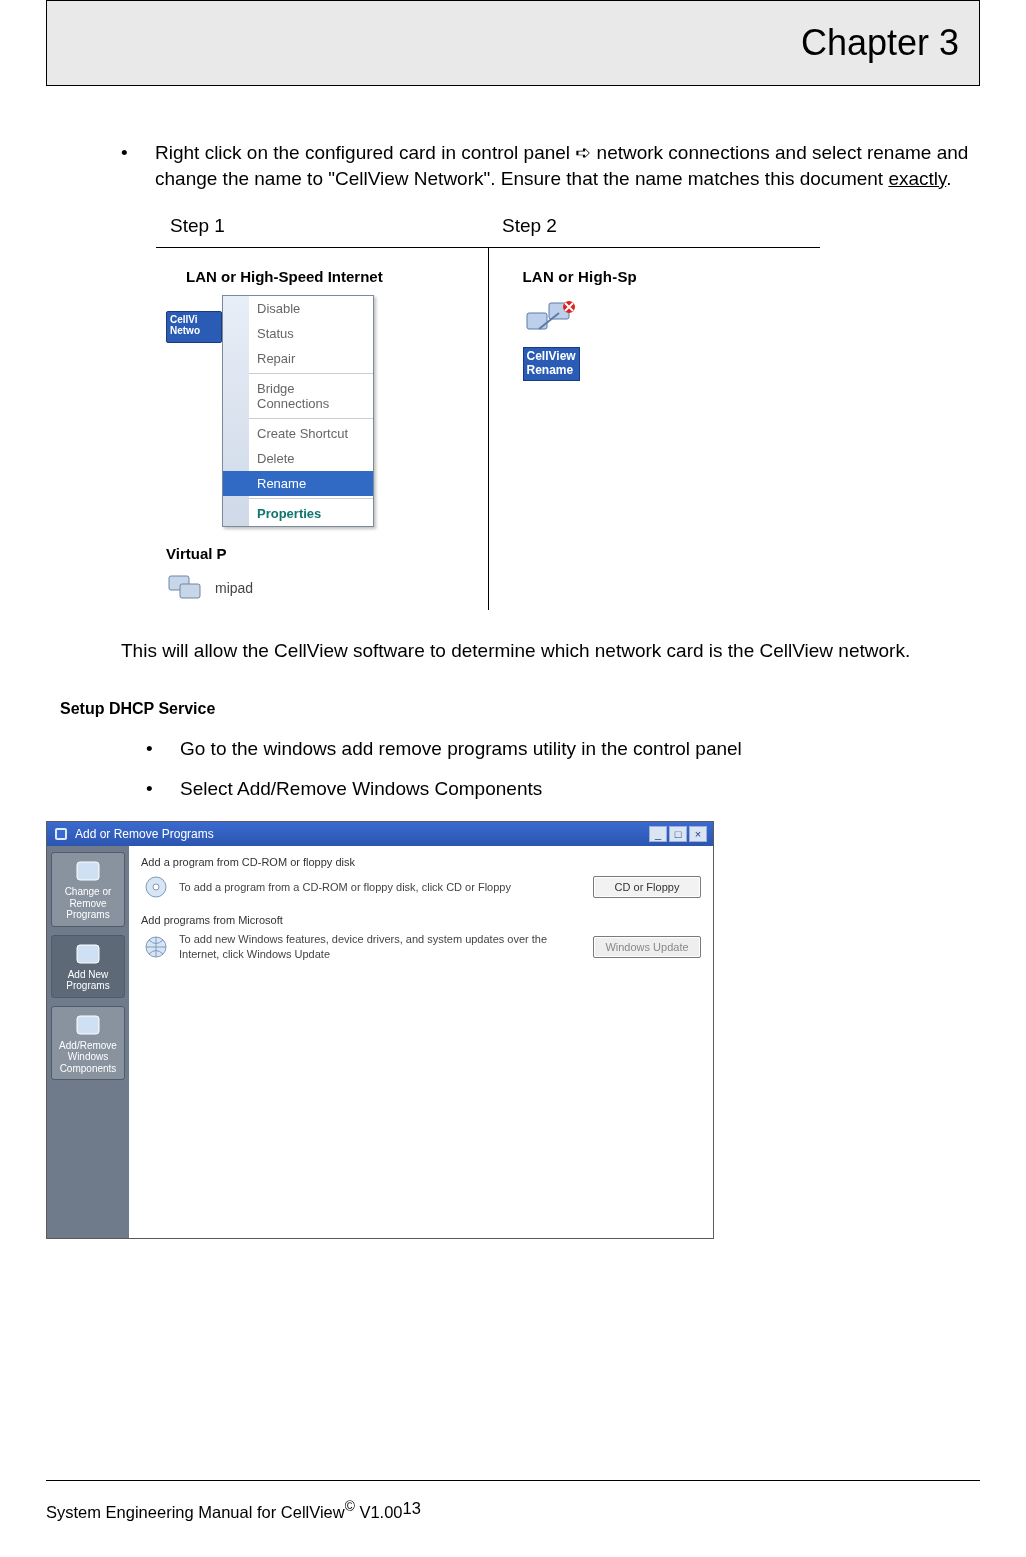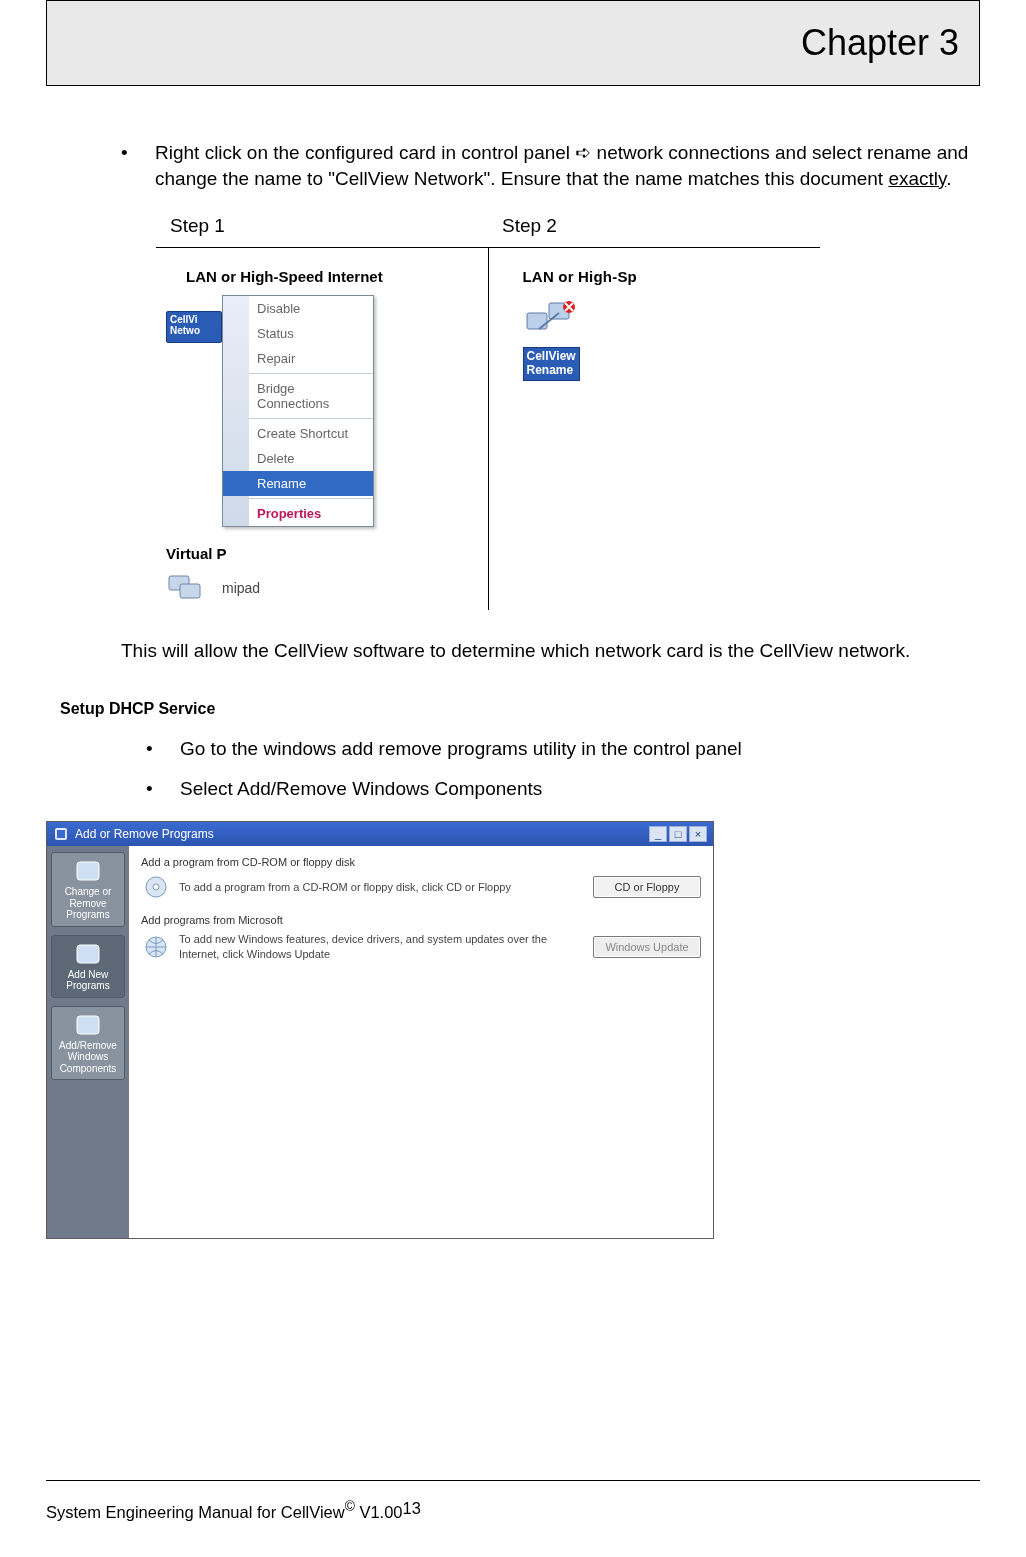--- a/index.html
+++ b/index.html
@@ -32,24 +32,24 @@
   .s1 .row1 { display: flex; align-items: flex-start; margin-left: 6px; }
   .s1 .conn-icon { width: 52px; height: 50px; margin-right: 4px; }
   .s1 .conn-icon .box { width: 56px; height: 32px; background: #2a5cb5; border: 1px solid #173b7d; color: #fff; font-size: 10px; font-weight: bold; line-height: 1.1; padding: 2px 3px; border-radius: 2px; margin-top: 16px; }
   .s1 .virtual { font-weight: bold; margin: 18px 0 8px 6px; font-size: 15px; }
   .s1 .menu { width: 152px; border: 1px solid #7b8a9a; background: #fff; box-shadow: 2px 2px 3px rgba(0,0,0,.25); }
   .s1 .menu .lstrip { position: absolute; width: 26px; background: linear-gradient(#e8eef7,#cfd9e8); height: 100%; left: 0; top: 0; }
   .s1 .menu-inner { position: relative; }
   .s1 .menu .li { position: relative; padding: 5px 8px 5px 34px; font-size: 13px; color: #666; }
   .s1 .menu .sep { border-top: 1px solid #c7cdd6; margin: 2px 0; }
   .s1 .menu .li.hl { background: #316ac5; color: #fff; }
-  .s1 .menu .li.bold { font-weight: bold; color: #be185d; }
+  .s1 .menu .li.bold { font-weight: bold; color: #0f766e; }
   .s1 .mipad-row { display:flex; align-items:center; margin-left:6px; margin-top:6px; }
   .s1 .mipad-ic { width:40px; height:36px; }
-  .s1 .mipad-txt { font-size:14px; color:#444; margin-left:16px; }
+  .s1 .mipad-txt { font-size:14px; color:#444; margin-left:9px; }
 
   
   .s2 .lan-title { font-weight: bold; margin: 8px 0 14px 30px; font-size: 15px; letter-spacing: .2px; }
   .s2 .icon-wrap { margin-left: 30px; }
   .s2 .net-icon { width: 56px; height: 46px; }
   .s2 .label-sel { display: inline-block; background: #2a5cb5; border: 1px solid #173b7d; color: #fff; font-size: 12px; font-weight: bold; padding: 2px 3px; line-height: 1.15; margin-top: 2px; }
 
   
   .para { margin-left: 75px; margin-right: 26px; font-size: 19px; line-height: 1.35; margin-bottom: 16px; }
   .h2 { margin-left: 14px; font-size: 16px; font-weight: bold; margin-top: 36px; margin-bottom: 18px; }

